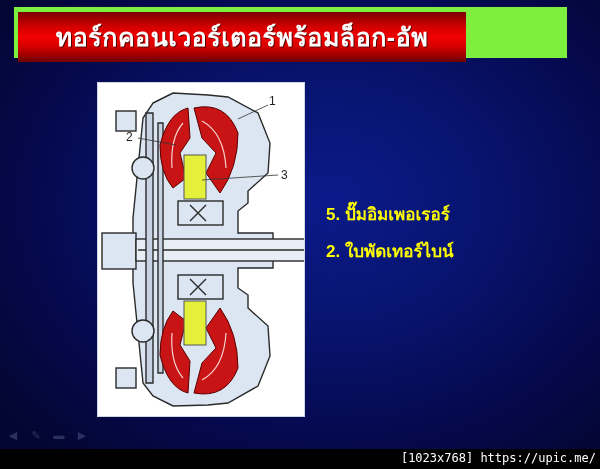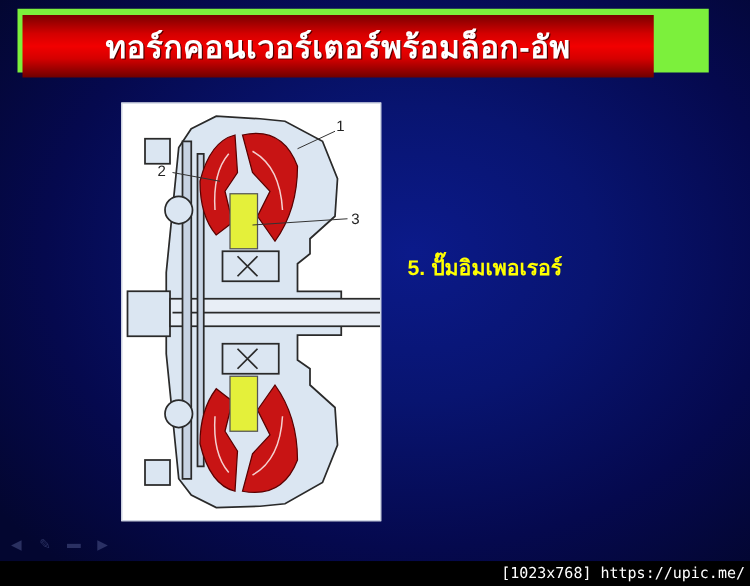--- a/index.html
+++ b/index.html
@@ -1,20 +1,20 @@
 <!DOCTYPE html>
 <html><head>
 <meta charset="utf-8">
 <style>
   html, body { margin:0; padding:0; }
   body { width:600px; height:469px; overflow:hidden; background:#000; position:relative; font-family:"Liberation Sans", sans-serif; }
   .slide { position:absolute; left:0; top:0; width:600px; height:449px;
     background: radial-gradient(ellipse 70% 75% at 55% 45%, #0b1a8a 0%, #081470 35%, #05094e 70%, #030630 100%); }
   .title-back { position:absolute; left:14px; top:7px; width:553px; height:51px; background:#7cf03c; }
-  .title-bar { position:absolute; left:18px; top:12px; width:505px; height:50px;
+  .title-bar { position:absolute; left:18px; top:12px; width:448px; height:50px;
     background: linear-gradient(to bottom, #7a0000 0%, #d40000 30%, #f20000 50%, #d40000 70%, #6e0000 100%);
     display:flex; align-items:center; justify-content:center; }
   .title-text { color:#fff; font-weight:bold; font-size:25px; letter-spacing:0.5px; text-shadow:1px 1px 0 #500; }
   .figure { position:absolute; left:97px; top:82px; width:206px; height:333px; background:#fff; border:1px solid #cfd6e4; overflow:hidden; }
   .list { position:absolute; left:326px; top:205px; }
   .list-item { color:#ffff00; font-weight:bold; font-size:17px; line-height:19px; margin-bottom:18px; white-space:nowrap; }
   .nav { position:absolute; left:6px; top:430px; display:flex; gap:9px; opacity:.55; }
   .nav span { width:14px; height:10px; display:flex; align-items:center; justify-content:center; color:#4a5388; font-size:11px; }
   .footer { position:absolute; left:0; top:449px; width:600px; height:14px; background:#000; }
   .footer-text { position:absolute; right:4px; top:2px; color:#fff; font-family:"DejaVu Sans Mono", monospace; font-size:12px; }
@@ -75,20 +75,21 @@
       <g font-family="Liberation Sans, sans-serif" font-size="12" fill="#222">
         <text x="171" y="22">1</text>
         <text x="28" y="58">2</text>
         <text x="183" y="96">3</text>
       </g>
     </svg>
   </div>
 
   <div class="list">
     <div class="list-item">5. ปั๊มอิมเพอเรอร์</div>
+    <div class="list-item">2. ใบพัดเทอร์ไบน์</div>
   </div>
 
   <div class="nav">
     <span>◀</span>
     <span>✎</span>
     <span>▬</span>
     <span>▶</span>
   </div>
 </div>
 

